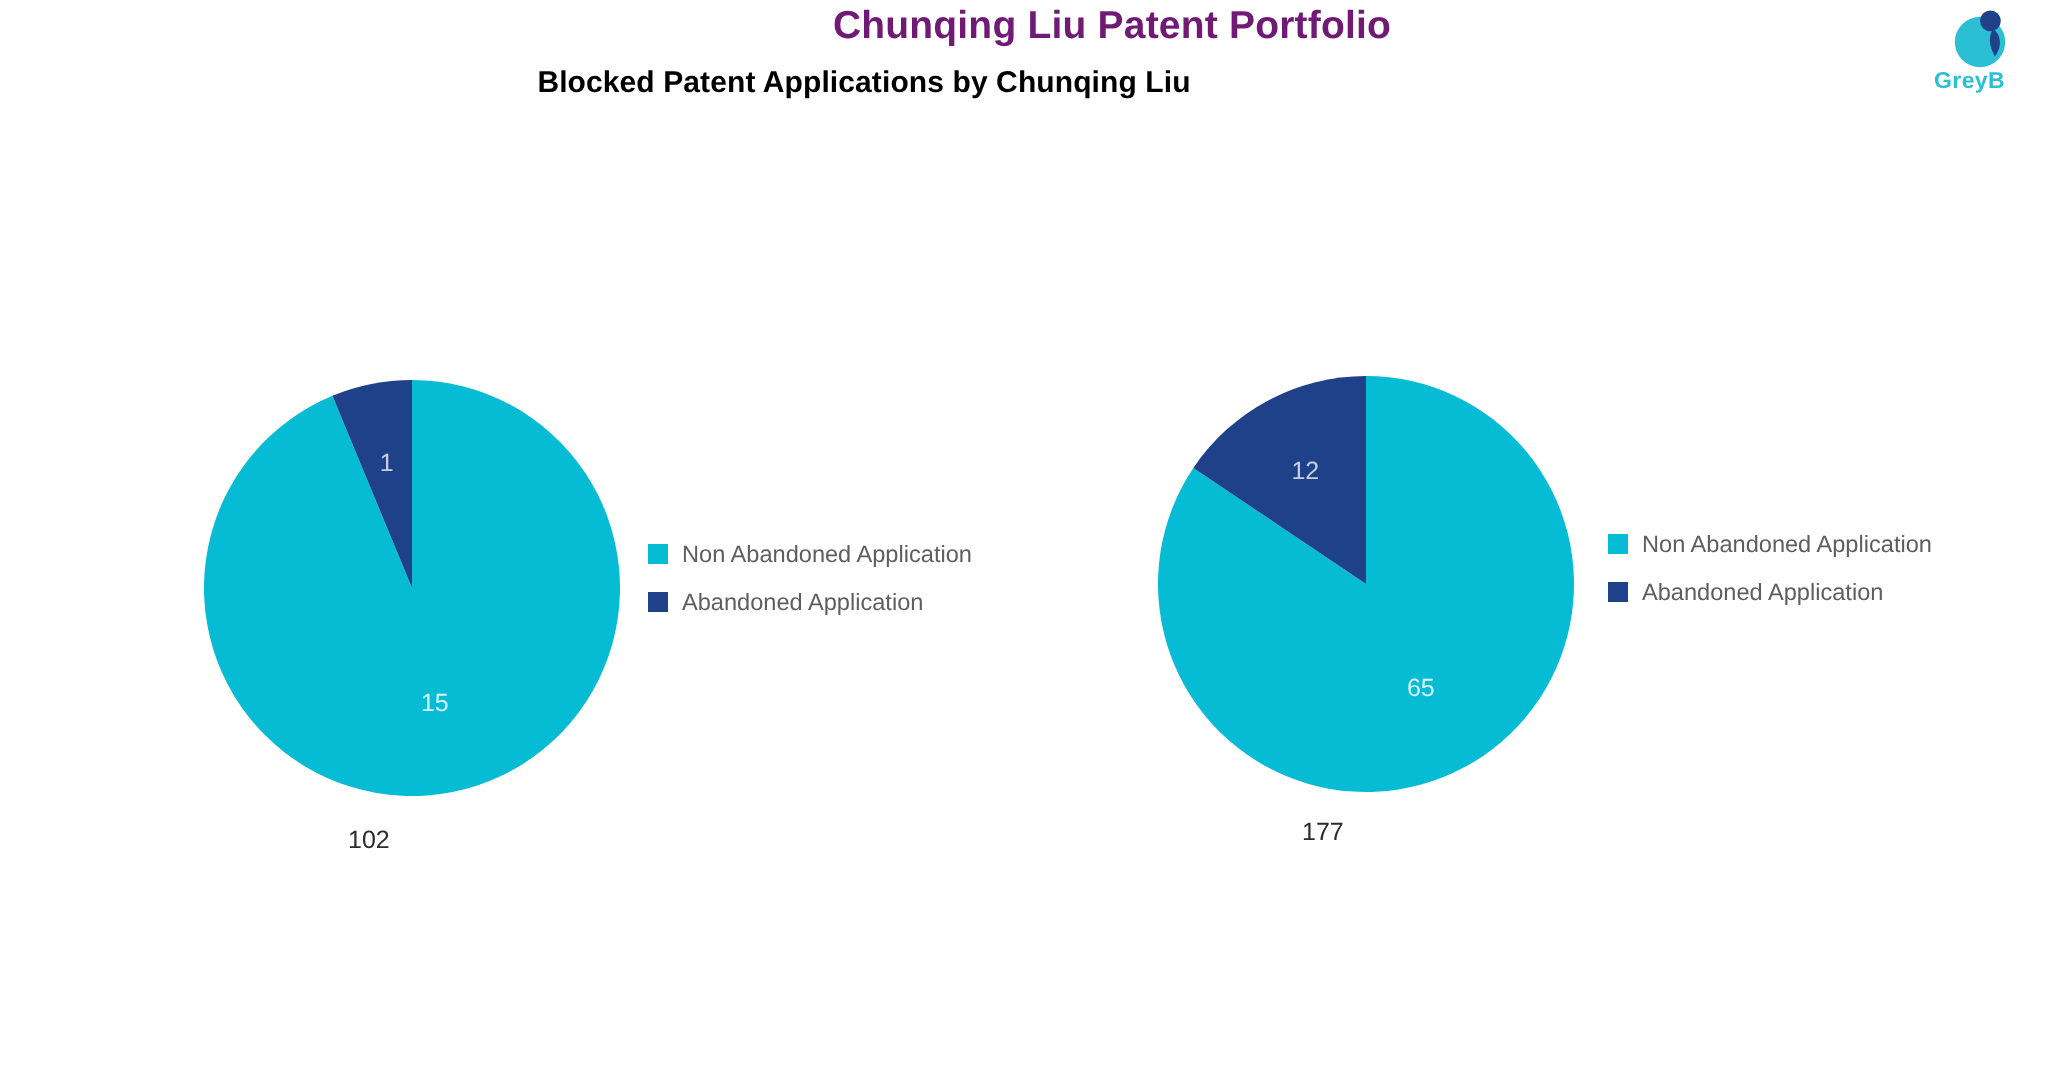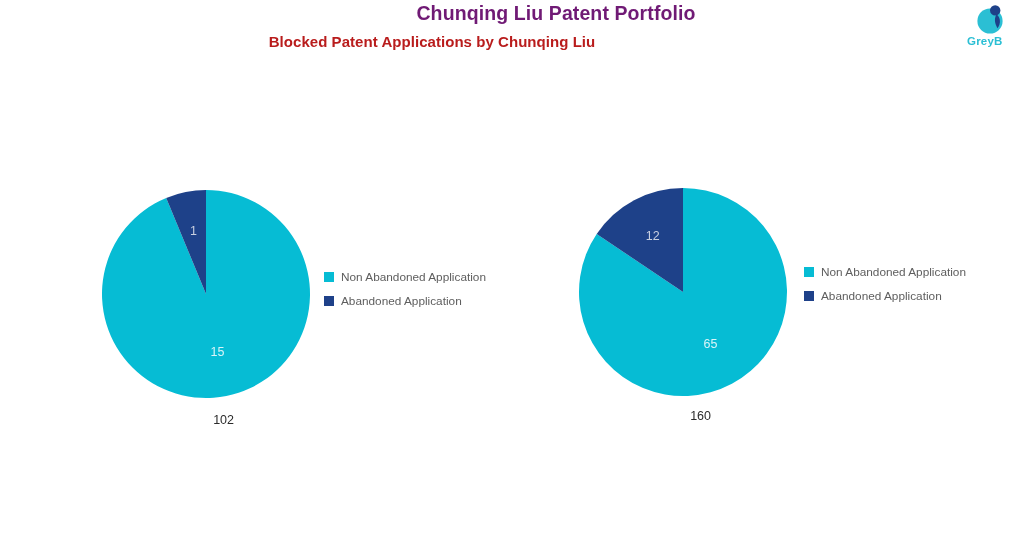--- a/index.html
+++ b/index.html
@@ -29,21 +29,21 @@
     margin-left: 44px;
   }
   #chart-subtitle {
     position: absolute;
     top: 33px;
     left: 0;
     width: 864px;
     text-align: center;
     font-size: 15px;
     font-weight: bold;
-    color: #b91c1c;
+    color: #000000;
     letter-spacing: 0.05px;
   }
 
   
   #brand-logo {
     position: absolute;
     top: 2px;
     right: 9px;
     width: 48px;
     height: 52px;
@@ -84,21 +84,21 @@
     font-family: "Liberation Sans", sans-serif;
     font-size: 12.5px;
     fill: #d9f4f8;
   }
   .slice-label.on-dark { fill: #c8cfe0; }
 
   .category-label {
     position: absolute;
     font-size: 12.5px;
     color: #2b2b2b;
-    text-align: right;
+    text-align: left;
     width: 60px;
   }
   #panel-0 .category-label { left: 114px; top: 263px; }
   #panel-1 .category-label { left: 111px; top: 259px; }
 
   
   .legend {
     position: absolute;
   }
   #panel-0 .legend { left: 264px; top: 122px; }
@@ -160,21 +160,21 @@
 
 <div class="chart-panel" id="panel-1">
   <div class="pie-wrap">
     <svg class="pie-svg" id="pie-svg-1" width="212" height="212" viewBox="0 0 212 212">
         <path d="M 106 106 L 106 2 A 104 104 0 1 1 19.674778185471553 48.000378633369834 Z" fill="#06bcd4"></path>
         <path d="M 106 106 L 19.674778185471553 48.000378633369834 A 104 104 0 0 1 105.99999999999989 2 Z" fill="#1e4189"></path>
         <text x="133.4" y="161.9" text-anchor="middle" class="slice-label">65</text>
         <text x="75.7" y="53.6" text-anchor="middle" class="slice-label on-dark">12</text>
       </svg>
   </div>
-  <div class="category-label">160</div>
+  <div class="category-label">177</div>
   <div class="legend">
     <div class="legend-item">
       <span class="legend-swatch" style="background: rgb(6, 188, 212);"></span>
       <span class="legend-label">Non Abandoned Application</span>
     </div>
     <div class="legend-item">
       <span class="legend-swatch" style="background: rgb(30, 65, 137);"></span>
       <span class="legend-label">Abandoned Application</span>
     </div>
   </div>

